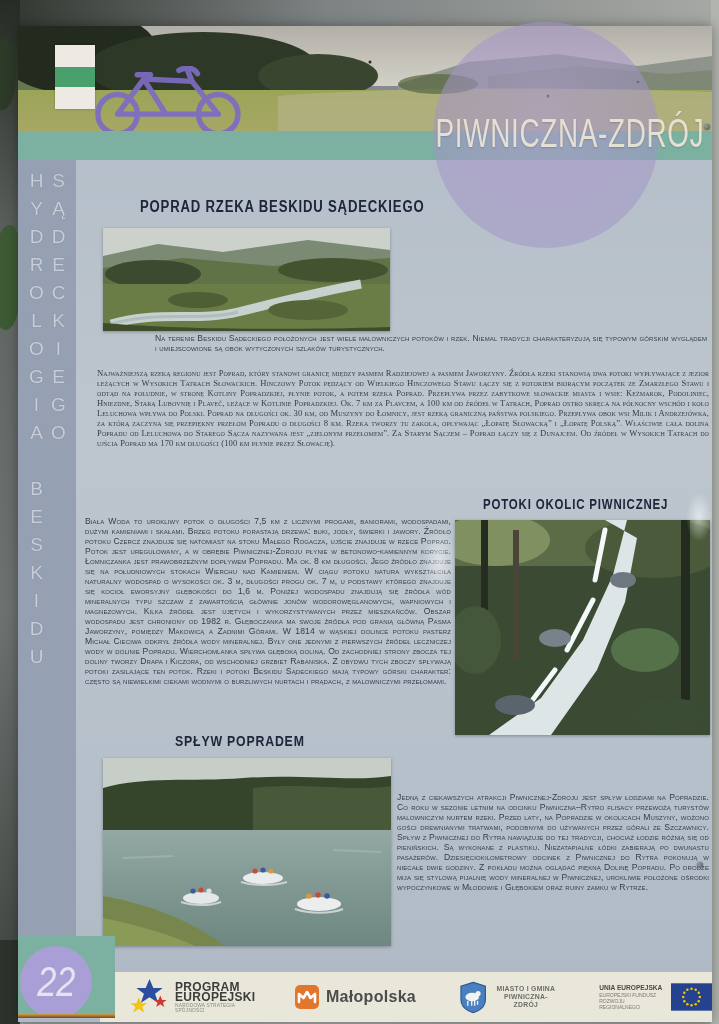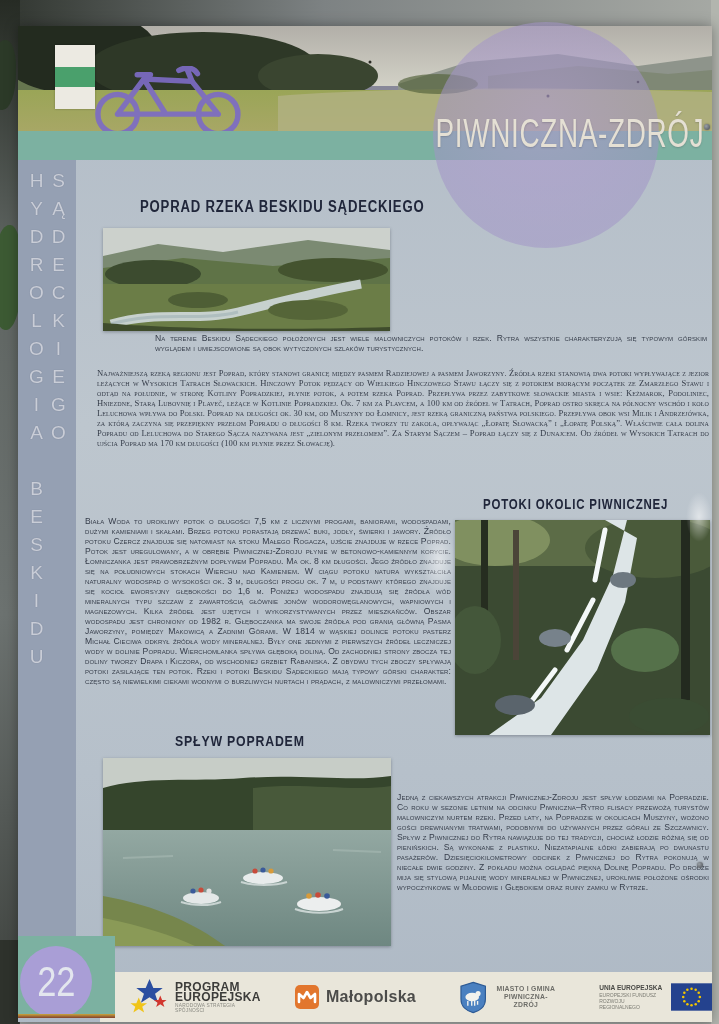--- a/index.html
+++ b/index.html
@@ -32,21 +32,21 @@
                  background:radial-gradient(circle at 48% 42%,rgba(173,156,205,.68),rgba(160,146,198,.52) 70%,rgba(160,146,198,.42));}
   .board-title{position:absolute;right:8px;top:84px;font-size:41px;font-weight:500;color:#e5e0d4;
                letter-spacing:1px;transform:scaleX(.68);transform-origin:100% 50%;white-space:nowrap;
                text-shadow:0 1px 2px rgba(60,60,70,.25);}
 
   .sidebar{position:absolute;left:0;top:134px;width:58px;height:778px;background:var(--sidebar_blue);
            display:flex;justify-content:center;overflow:hidden;}
   .vertical-title{writing-mode:vertical-lr;text-orientation:upright;font-size:19px;font-weight:500;
                   color:#c9cdd7;letter-spacing:7px;margin-top:10px;text-shadow:0 0 1px rgba(70,75,95,.4);}
 
-  .teal-block{position:absolute;left:0;top:910px;width:97px;height:82px;background:var(--band_teal);}
+  .teal-block{position:absolute;left:0;top:910px;width:97px;height:82px;background:var(--band_teal);font-style:italic;}
   .teal-block .edge-line{position:absolute;left:0;bottom:0;width:100%;height:4px;
                          background:linear-gradient(#c9a43e,#81402e);}
   .page-circle{position:absolute;left:2px;top:10px;width:72px;height:72px;border-radius:50%;
                background:var(--circle_purple);display:flex;align-items:center;justify-content:center;}
   .page-number{font-size:42px;color:#e3e6ee;font-weight:400;transform:scaleX(.82);}
 
   .h1,.h2,.h3{position:absolute;color:var(--heading_navy);font-weight:700;white-space:nowrap;
               transform:scaleX(.82);transform-origin:0 50%;letter-spacing:1px;}
   .h1{left:122px;top:172px;font-size:16px;}
   .h2{left:465px;top:470px;font-size:14px;}
@@ -150,21 +150,21 @@
         <ellipse cx="50" cy="46" rx="48" ry="14" fill="#3c4b2f"></ellipse>
         <ellipse cx="230" cy="42" rx="55" ry="12" fill="#44532f"></ellipse>
         <rect x="0" y="56" width="287" height="47" fill="#6b7d47"></rect>
         <path d="M8,96 C55,82 95,94 135,84 C175,74 215,64 258,56" stroke="#cfd8da" stroke-width="9" fill="none" opacity=".92"></path>
         <path d="M8,96 C55,82 95,94 135,84" stroke="#9fb0b5" stroke-width="3" fill="none" opacity=".6"></path>
         <ellipse cx="95" cy="72" rx="30" ry="8" fill="#4e5e35"></ellipse>
         <ellipse cx="205" cy="82" rx="40" ry="10" fill="#556538"></ellipse>
         <path d="M0,95 C60,100 160,103 287,99 L287,103 L0,103 Z" fill="#3f4c2c"></path>
       </svg>
     </div>
-    <div class="para para-intro">Na terenie Beskidu Sądeckiego położonych jest wiele malowniczych potoków i rzek. Rytra wszystkie charakteryzują się typowym górskim wyglądem i umiejscowione są obok wytyczonych szlaków turystycznych.</div>
+    <div class="para para-intro">Na terenie Beskidu Sądeckiego położonych jest wiele malowniczych potoków i rzek. Niemal tradycji charakteryzują się typowym górskim wyglądem i umiejscowione są obok wytyczonych szlaków turystycznych.</div>
     <div class="para para-poprad">Najważniejszą rzeką regionu jest Poprad, który stanowi granicę między pasmem Radziejowej a pasmem Jaworzyny. Źródła rzeki stanowią dwa potoki wypływające z jezior leżących w Wysokich Tatrach Słowackich. Hinczowy Potok pędzący od Wielkiego Hinczowego Stawu łączy się z potokiem biorącym początek ze Zmarzłego Stawu i odtąd na południe, w stronę Kotliny Popradzkiej, płynie potok, a potem rzeka Poprad. Przepływa przez zabytkowe słowackie miasta i wsie: Keżmarok, Podoliniec, Hniezdne, Starą Lubovnię i Plaveč, leżące w Kotlinie Popradzkiej. Ok. 7 km za Plavcem, a 100 km od źródeł w Tatrach, Poprad ostro skręca na północny wschód i koło Leluchowa wpływa do Polski. Poprad na długości ok. 30 km, od Muszyny do Łomnicy, jest rzeką graniczną państwa polskiego. Przepływa obok wsi Milik i Andrzejówka, za którą zaczyna się przepiękny przełom Popradu o długości 8 km. Rzeka tworzy tu zakola, opływając „Łopatę Słowacką” i „Łopatę Polską”. Właściwie cała dolina Popradu od Leluchowa do Starego Sącza nazywana jest „zielonym przełomem”. Za Starym Sączem – Poprad łączy się z Dunajcem. Od źródeł w Wysokich Tatrach do ujścia Poprad ma 170 km długości (100 km płynie przez Słowację).</div>
 
     <div class="h2">POTOKI OKOLIC PIWNICZNEJ</div>
     <div class="para para-potoki">Biała Woda to urokliwy potok o długości 7,5 km z licznymi progami, baniorami, wodospadami, dużymi kamieniami i skałami. Brzeg potoku porastają drzewa: buki, jodły, świerki i jawory. Źródło potoku Czercz znajduje się natomiast na stoku Małego Rogacza, ujście znajduje w rzece Poprad. Potok jest uregulowany, a w obrębie Piwnicznej-Zdroju płynie w betonowo-kamiennym korycie. Łomniczanka jest prawobrzeżnym dopływem Popradu. Ma ok. 8 km długości. Jego źródło znajduje się na południowych stokach Wierchu nad Kamieniem. W ciągu potoku natura wykształciła naturalny wodospad o wysokości ok. 3 m, długości progu ok. 7 m, u podstawy którego znajduje się kocioł eworsyjny głębokości do 1,6 m. Poniżej wodospadu znajdują się źródła wód mineralnych typu szczaw z zawartością głównie jonów wodorowęglanowych, wapniowych i magnezowych. Kilka źródeł jest ujętych i wykorzystywanych przez mieszkańców. Obszar wodospadu jest chroniony od 1982 r. Głęboczanka ma swoje źródła pod granią główną Pasma Jaworzyny, pomiędzy Makowicą a Zadnimi Górami. W 1814 w wąskiej dolince potoku pasterz Michał Cieciwa odkrył źródła wody mineralnej. Były one jednymi z pierwszych źródeł leczniczej wody w dolinie Popradu. Wierchomlanka spływa głęboką doliną. Od zachodniej strony zbocza tej doliny tworzy Drapa i Kiczora, od wschodniej grzbiet Rabaniska. Z obydwu tych zboczy spływają potoki zasilające ten potok. Rzeki i potoki Beskidu Sądeckiego mają typowy górski charakter: często są niewielkimi ciekami wodnymi o burzliwych nurtach i prądach, z malowniczymi przełomami.</div>
     <div class="photo photo-stream">
       <svg width="255" height="215" viewBox="0 0 255 215" preserveAspectRatio="none">
         <rect width="255" height="215" fill="#3b4a32"></rect>
         <rect width="255" height="46" fill="#5c6c47"></rect>
         <ellipse cx="40" cy="20" rx="55" ry="26" fill="#8a9a66" opacity=".8"></ellipse>
         <ellipse cx="200" cy="28" rx="70" ry="30" fill="#4a5a3a"></ellipse>
@@ -228,21 +228,21 @@
         <svg width="42" height="38" viewBox="0 0 42 38">
           <defs>
             <polygon id="star" points="0,-10 2.9,-3.1 10,-3.1 4.2,1.2 6.5,8.1 0,3.8 -6.5,8.1 -4.2,1.2 -10,-3.1 -2.9,-3.1"></polygon>
           </defs>
           <use href="#star" transform="translate(22,14) scale(1.35)" fill="#2b4ea0"></use>
           <use href="#star" transform="translate(11,28) scale(0.85)" fill="#f0c418"></use>
           <use href="#star" transform="translate(33,24) scale(0.65)" fill="#d2372e"></use>
         </svg>
         <div>
           <div class="pr-line">PROGRAM</div>
-          <div class="pr-line">EUROPEJSKA</div>
+          <div class="pr-line">EUROPEJSKI</div>
           <div class="pr-sub">NARODOWA STRATEGIA SPÓJNOŚCI</div>
         </div>
       </div>
 
       <div class="logo-block" style="margin-left:16px;text-align:center;">
         <svg width="26" height="26" viewBox="0 0 26 26">
           <rect x="1" y="1" width="24" height="24" rx="5" fill="#e2762d"></rect>
           <path d="M5,18 L5,10 L9.5,14 L13,8 L16.5,14 L21,10 L21,18" stroke="#ffffff" stroke-width="2.6" fill="none" stroke-linecap="round" stroke-linejoin="round"></path>
         </svg>
         <div class="malo-text">Małopolska</div>

